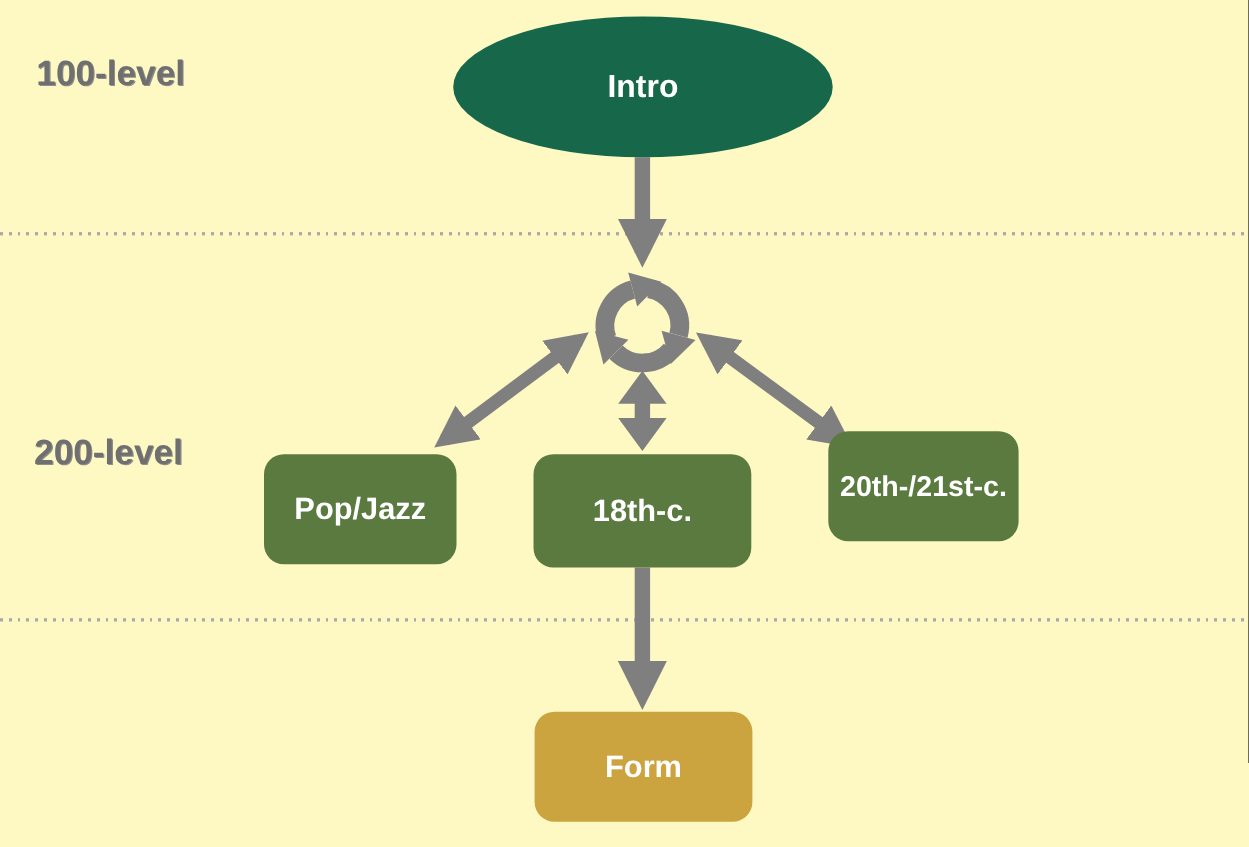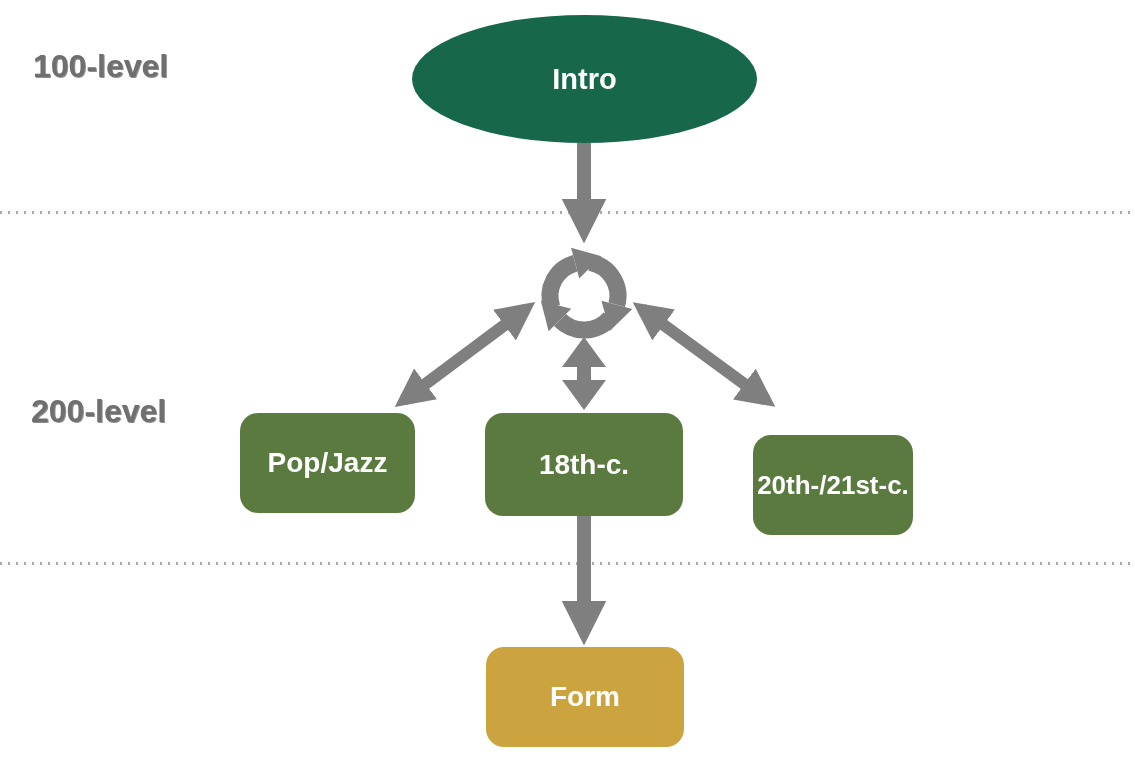--- a/index.html
+++ b/index.html
@@ -4,21 +4,21 @@
 <style>
   html, body {
     margin: 0;
     padding: 0;
     background: #000000;
   }
   .canvas {
     position: relative;
     width: 1135px;
     height: 770px;
-    background: #ffffff;
+    background: #fef9c3;
     overflow: hidden;
     font-family: "Liberation Sans", sans-serif;
   }
   .level-label {
     position: absolute;
     font-size: 32px;
     font-weight: 700;
     color: #6f6f6f;
     text-shadow: 1px 1px 0 #8e8e8e;
     white-space: nowrap;
@@ -50,21 +50,21 @@
   }
   .node-intro {
     left: 412px; top: 15px;
     width: 345px; height: 128px;
     background: #17684a;
     border-radius: 50%;
     font-size: 29px;
   }
   .node-pop  { left: 240px; top: 413px; width: 175px; height: 100px; background: #5a7a40; }
   .node-c18  { left: 485px; top: 413px; width: 198px; height: 103px; background: #5a7a40; }
-  .node-c2021{ left: 753px; top: 435px; width: 160px; height: 100px; background: #5a7a40; font-size: 26px; }
+  .node-c2021{ left: 753px; top: 392px; width: 173px; height: 100px; background: #5a7a40; font-size: 26px; }
   .node-form { left: 486px; top: 647px; width: 198px; height: 100px; background: #cca43f; }
   .arrow-layer {
     position: absolute;
     left: 0; top: 0;
     width: 1135px;
     height: 770px;
   }
 </style>
 </head>
 <body>

